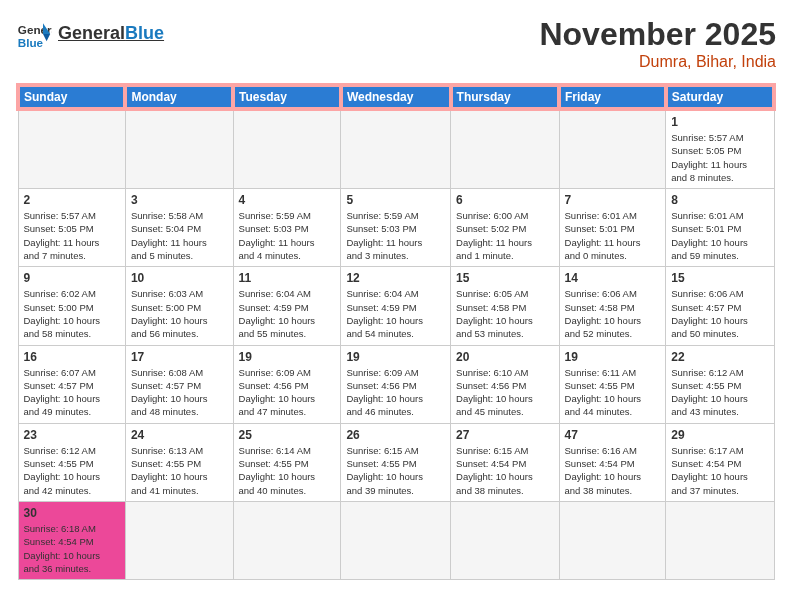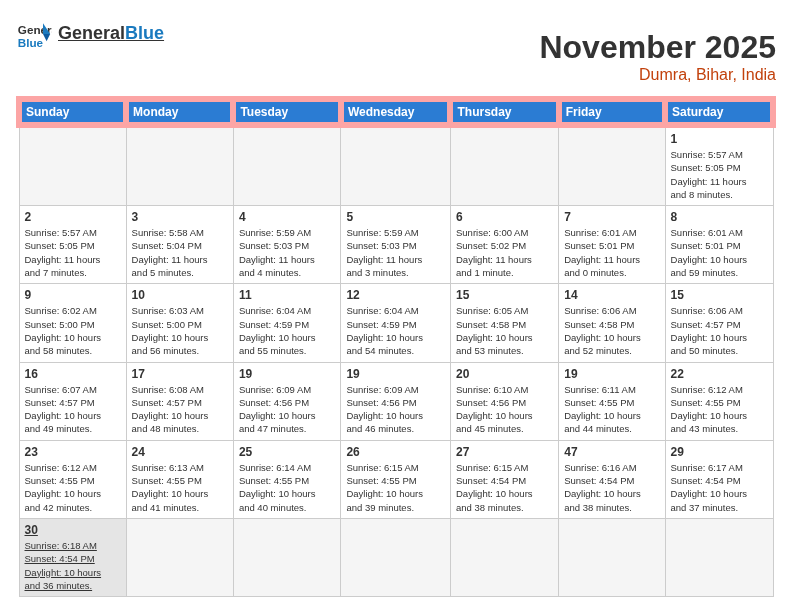--- a/index.html
+++ b/index.html
@@ -30,21 +30,20 @@
     }
     .logo-text span {
       color: #1a7abf;
     }
     .logo-icon {
       width: 36px;
       height: 36px;
     }
     .title-block {
       text-align: right;
-      margin-top: 13px;
     }
     .month-title {
       font-size: 32px;
       font-weight: bold;
       color: #333;
     }
     .location {
       font-size: 16px;
       color: #c2410c;
     }
@@ -53,21 +52,21 @@
       border-collapse: collapse;
       border: 1px solid #ccc;
     }
     .calendar th {
       background: #2b7cd3;
       color: #fff;
       font-size: 12px;
       font-weight: bold;
       padding: 3px 4px;
       text-align: left;
-      border: 6px solid #fca5a5;
+      border: 4px solid #fca5a5;
     }
     .calendar td {
       vertical-align: top;
       border: 1px solid #ccc;
       padding: 4px 5px;
       width: 113px;
       min-height: 80px;
       font-size: 10px;
       color: #333;
       background: #fff;
@@ -84,22 +83,21 @@
     }
     .day-info {
       font-size: 9.5px;
       line-height: 1.4;
       color: #333;
     }
     .last-row td {
       background: #f5f5f5;
     }
     .last-row td.has-data {
-      background: #e5e5e5;
-      text-decoration: underline;
+      background: #ec4899;
     }
   </style>
 </head>
 <body>
 
 <div class="header">
   <div class="logo">
     <svg class="logo-icon" viewBox="0 0 40 40">
       <text x="2" y="20" font-size="13" font-weight="bold" fill="#333">General</text>
       <text x="2" y="34" font-size="13" font-weight="bold" fill="#1a7abf">Blue</text>

